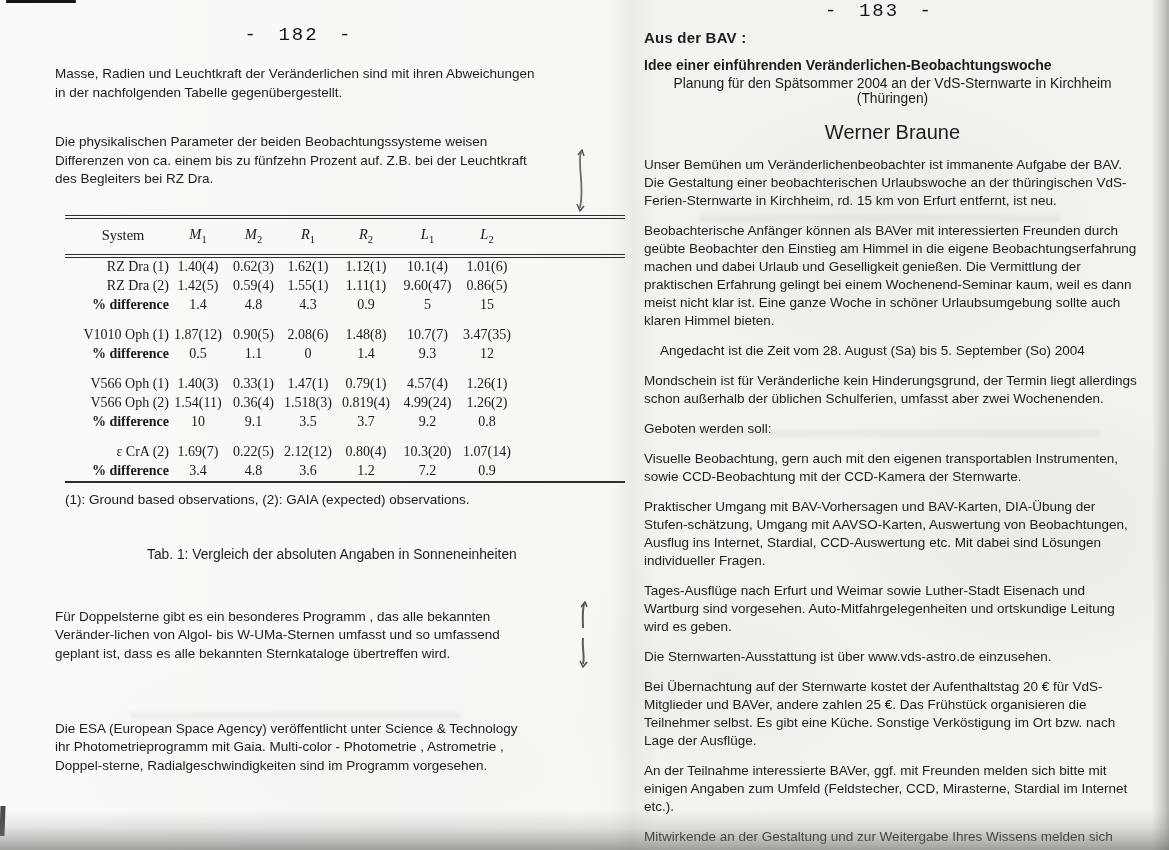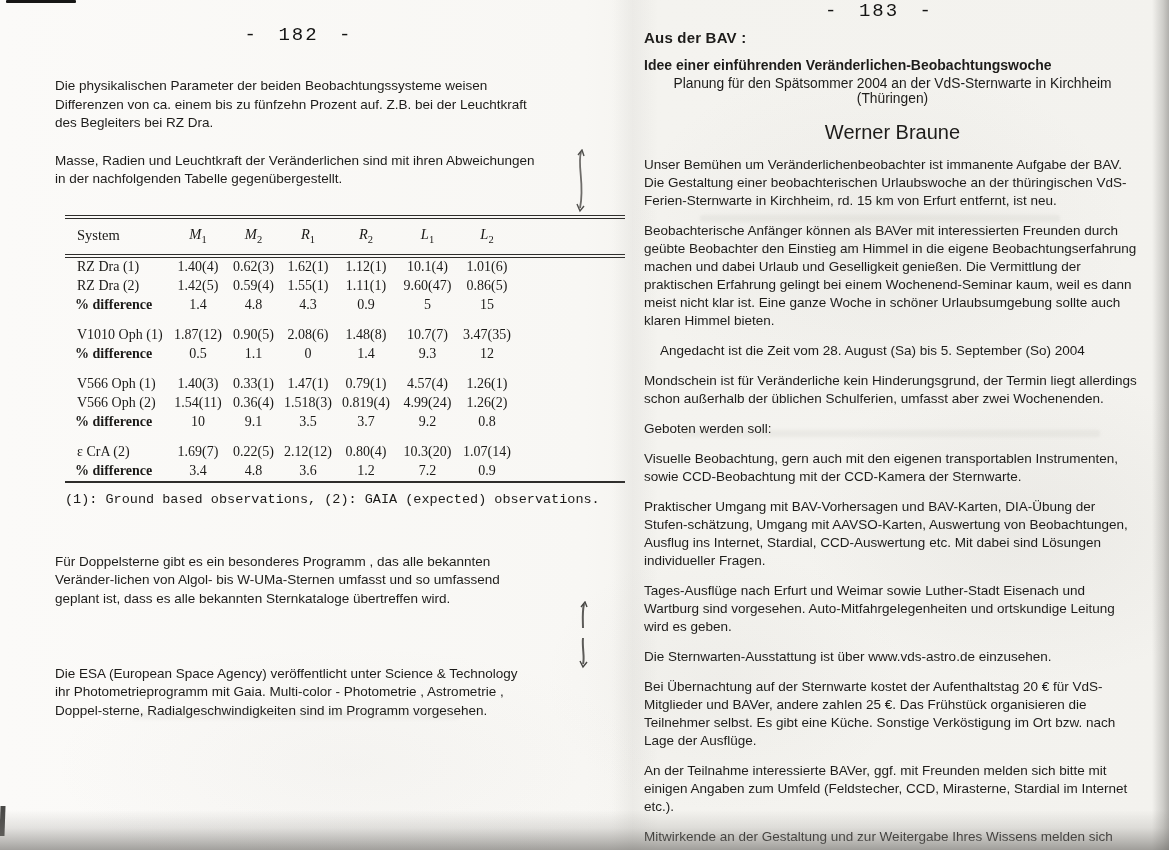--- a/index.html
+++ b/index.html
@@ -48,40 +48,40 @@
 
   .kicker{font-size:15px; font-weight:bold; margin-top:7px; letter-spacing:0.2px;}
   .title{font-size:14px; font-weight:bold; width:497px; margin-top:11px;}
   .subtitle{font-size:13.8px; text-align:center; width:497px; margin-top:3px;}
   .author{font-size:20px; text-align:center; width:497px; margin-top:15px;}
 
   table.cmp{border-collapse:collapse; table-layout:fixed; width:560px; margin:26px 0 0 10px;
     border-top:4px double #2e2d2b; font-family:"Liberation Serif", serif;}
   .cmp thead th{border-bottom:4px double #2e2d2b; font-weight:normal; font-size:14.5px;
     padding:7px 0 9px; text-align:center; color:#191816;}
-  .cmp thead th.syscol{text-align:left; padding-left:12px;}
+  .cmp thead th.syscol{text-align:center; padding-left:12px;}
   .cmp th .var{font-style:italic;}
   .cmp th sub{font-size:10.5px;}
   .cmp tbody{border-bottom:2px solid #2e2d2b;}
   .cmp td{font-size:14px; text-align:center; padding:1.5px 0; color:#1b1a18;}
-  .cmp td.syscol{text-align:left; padding-left:12px;}
+  .cmp td.syscol{text-align:right; padding-left:12px;}
   .cmp tr.diff td.syscol{font-weight:bold; padding-left:10px;}
   .cmp tr.spacer td{height:11px; padding:0;}
-  .footnote{font-family:Liberation Mono, monospace; font-size:13.5px; margin:9px 0 0 10px; color:#1b1a18;}
+  .footnote{font-family:Liberation Sans, sans-serif; font-size:13.5px; margin:9px 0 0 10px; color:#1b1a18;}
   .caption{font-size:13.8px; margin:40px 0 0 92px;}
 </style>
 </head>
 <body>
 
 <div class="scan">
 
   <div class="col col-left">
     <div class="pagenum pagenum-left">- 182 -</div>
+    <p class="para mt20">Masse, Radien und Leuchtkraft der Veränderlichen sind mit ihren Abweichungen in der nachfolgenden Tabelle gegenübergestellt.</p>
     <p class="para mt32">Die physikalischen Parameter der beiden Beobachtungssysteme weisen Differenzen von ca. einem bis zu fünfzehn Prozent auf. Z.B. bei der Leuchtkraft des Begleiters bei RZ Dra.</p>
-    <p class="para mt20">Masse, Radien und Leuchtkraft der Veränderlichen sind mit ihren Abweichungen in der nachfolgenden Tabelle gegenübergestellt.</p>
 
     <table class="cmp">
       <colgroup>
         <col style="width:104px">
           <col style="width:58px">
           <col style="width:53px">
           <col style="width:56px">
         <col style="width:60px">
           <col style="width:63px">
           <col style="width:56px">
@@ -206,20 +206,21 @@
             <td>3.6</td>
             <td>1.2</td>
             <td>7.2</td>
             <td>0.9</td>
             <td></td>
           </tr>
         </tbody>
     </table>
 
     <div class="footnote">(1): Ground based observations, (2): GAIA (expected) observations.</div>
+    <div class="caption">Tab. 1: Vergleich der absoluten Angaben in Sonneneinheiten</div>
     <p class="para mt48">Für Doppelsterne gibt es ein besonderes Programm , das alle bekannten Veränder-lichen von Algol- bis W-UMa-Sternen umfasst und so umfassend geplant ist, dass es alle bekannten Sternkataloge übertreffen wird.</p>
     <p class="para mt60" style="width:480px">Die ESA (European Space Agency) veröffentlicht unter Science &amp; Technology ihr Photometrieprogramm mit Gaia. Multi-color - Photometrie , Astrometrie , Doppel-sterne, Radialgeschwindigkeiten sind im Programm vorgesehen.</p>
   </div>
 
   <div class="col col-right">
     <div class="pagenum pagenum-right">- 183 -</div>
     <div class="kicker">Aus der BAV :</div>
     <div class="title">Idee einer einführenden Veränderlichen-Beobachtungswoche</div>
     <div class="subtitle">Planung für den Spätsommer 2004 an der VdS-Sternwarte in Kirchheim (Thüringen)</div>
     <div class="author">Werner Braune</div>

